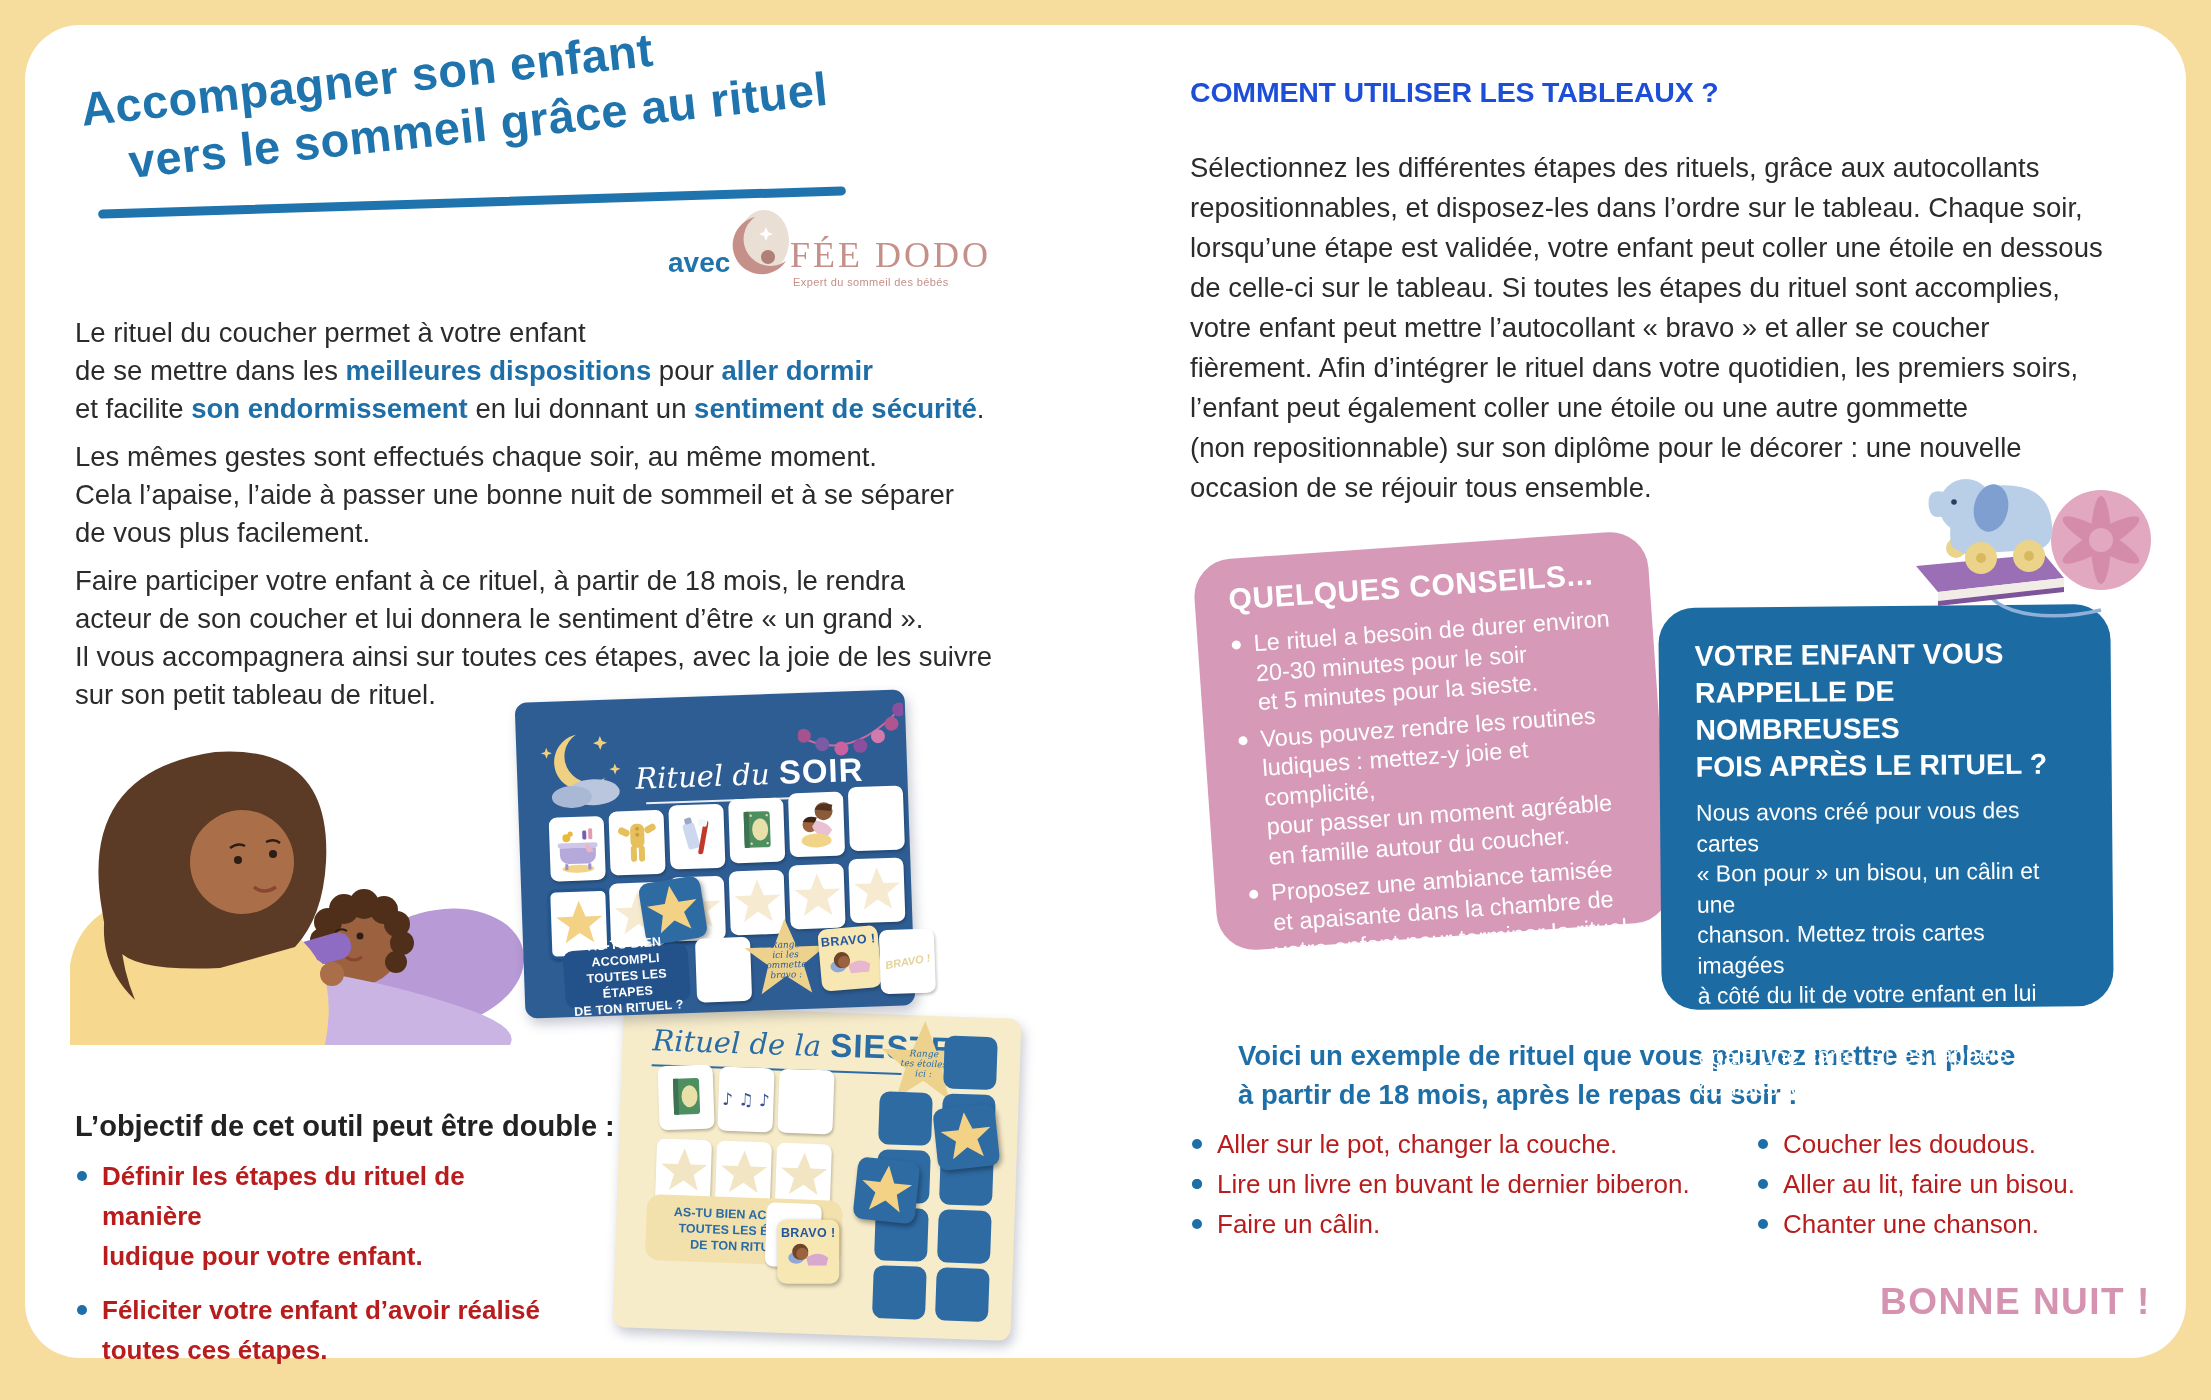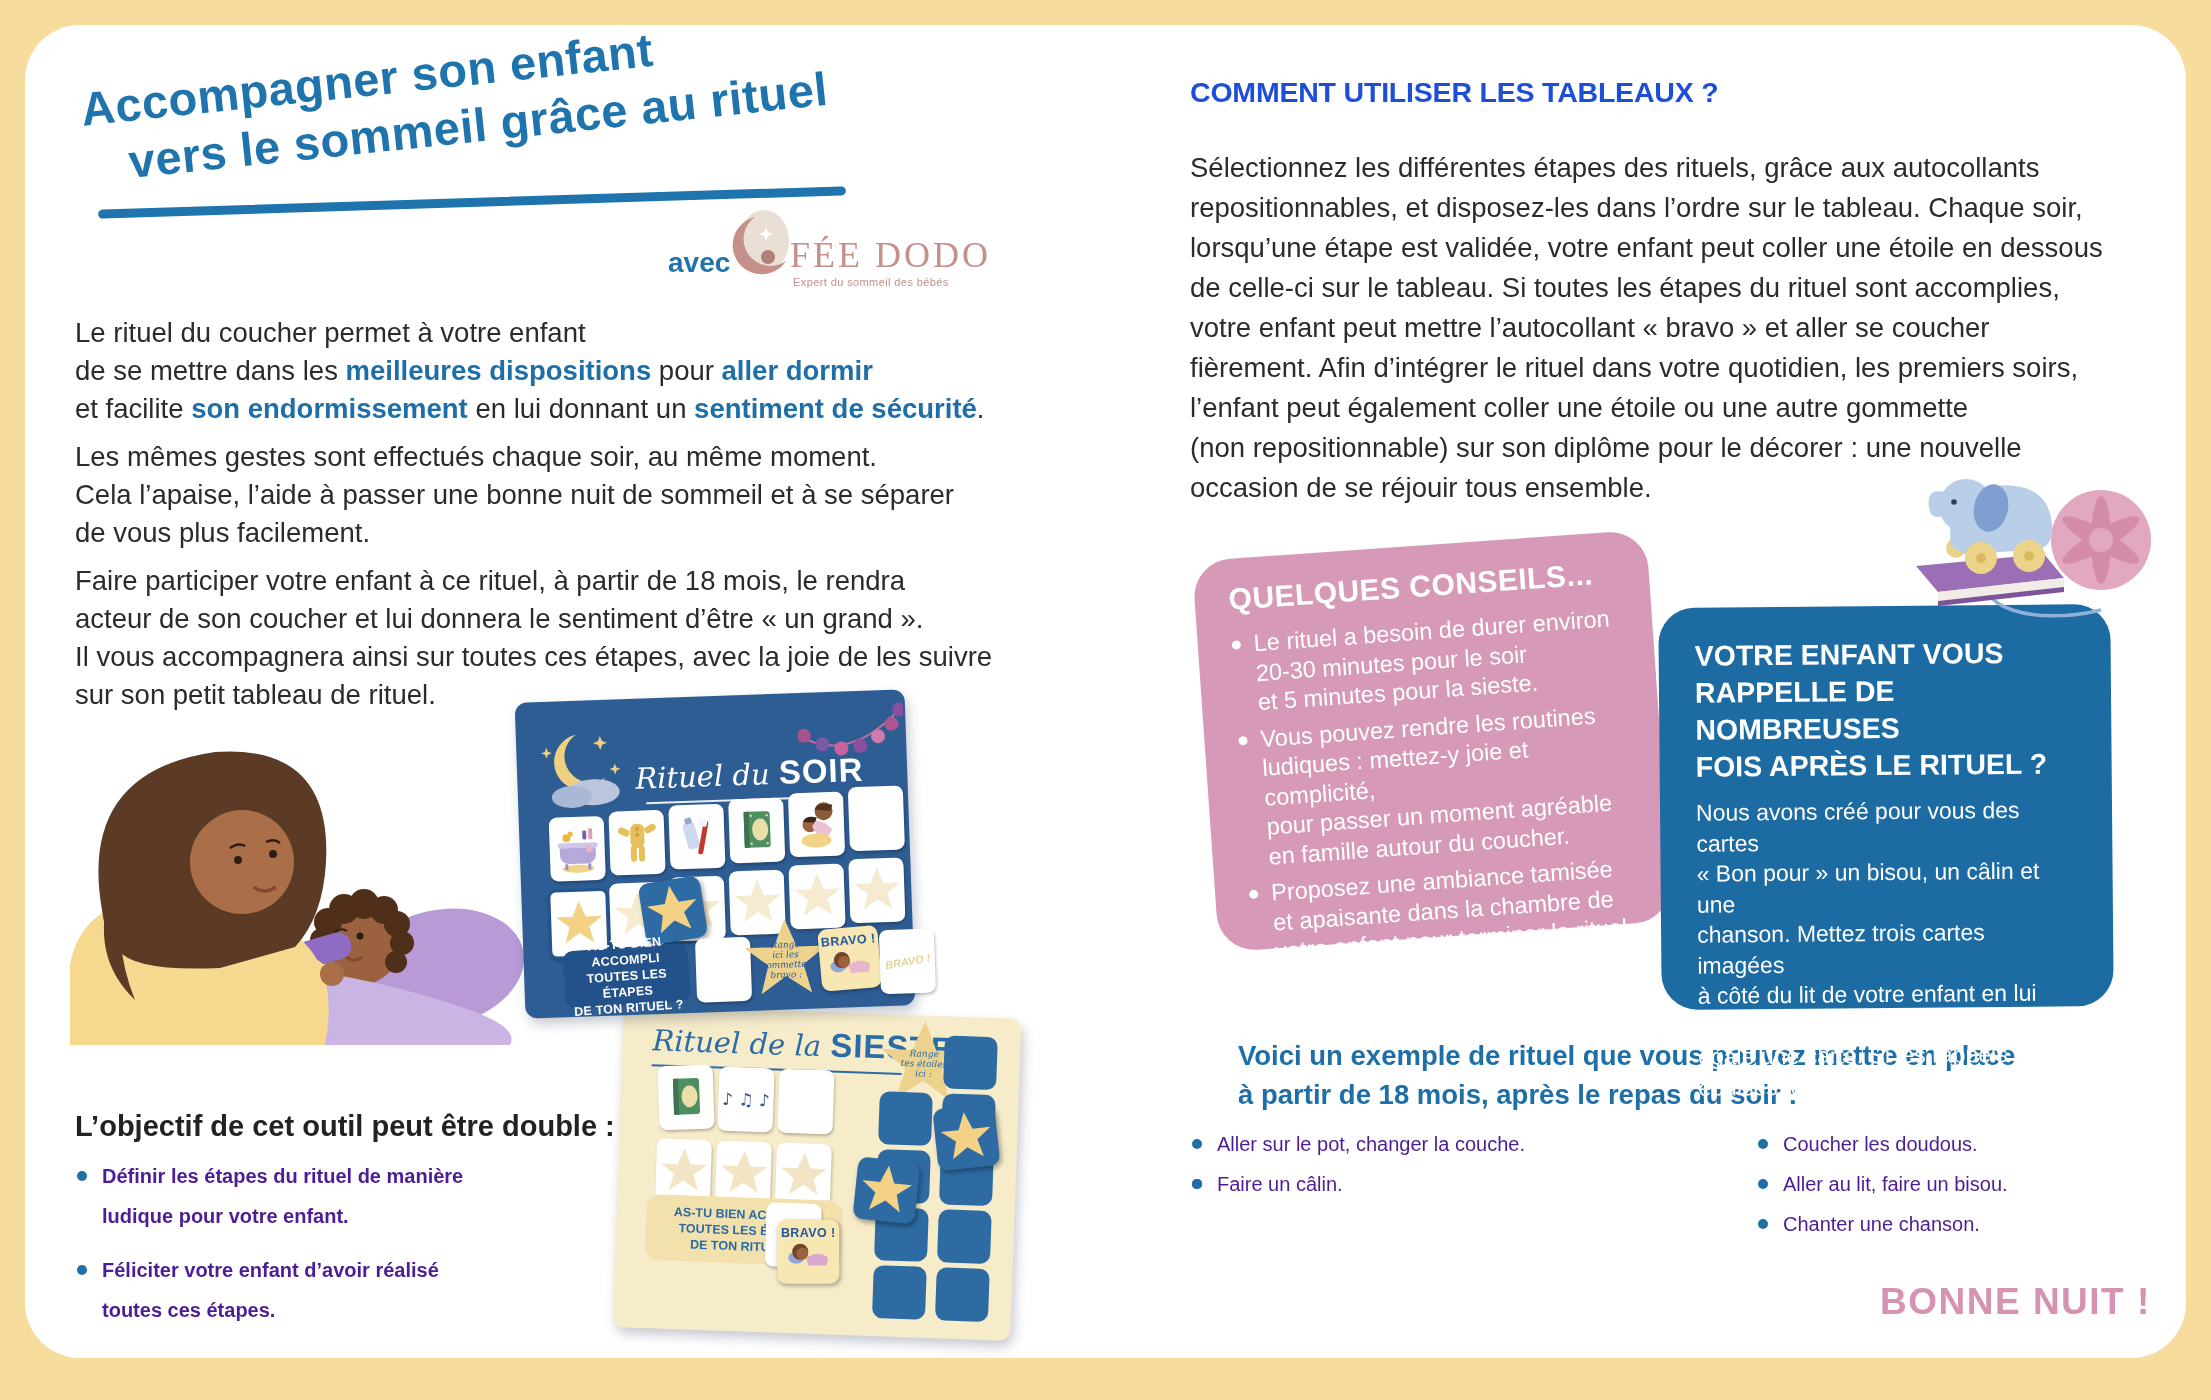--- a/index.html
+++ b/index.html
@@ -32,22 +32,22 @@
     font-size:36px;color:#c59089;letter-spacing:3px;
   }
   .brand-tagline{left:793px;top:276px;font-size:11px;color:#c59089;letter-spacing:.4px;}
   
   .para{left:75px;width:950px;font-size:27.5px;line-height:38px;white-space:pre-line;}
   .p1{top:286px;} .p2{top:410px;} .p3{top:534px;}
   .hl{color:#1e6fa8;font-weight:bold;}
   .objective-heading{left:75px;top:1110px;font-size:29px;font-weight:bold;color:#222;}
   .blist{list-style:none;margin:0;padding:0;}
   .blist li{
-    position:relative;padding-left:27px;font-size:20px;line-height:40px;
-    white-space:pre-line;color:#4c1d95;
+    position:relative;padding-left:27px;font-size:26px;line-height:40px;
+    white-space:pre-line;color:#b91c1c;
   }
   .dot{
     position:absolute;left:2px;top:15px;width:10px;height:10px;border-radius:50%;
     background:#1e6fa8;
   }
   .objective-list{left:75px;top:1156px;width:480px;}
   .objective-list li{margin-bottom:14px;font-weight:bold;}
   
   .board{border-radius:12px;box-shadow:3px 6px 12px rgba(50,60,90,.28);}
   .soir-board{
@@ -494,21 +494,21 @@
   <circle cx="133" cy="108" r="16" fill="#ecd38a"></circle>
     <circle cx="133" cy="108" r="5" fill="#d9b960"></circle>
 </svg>
 
 <div class="abs example-heading">Voici un exemple de rituel que vous pouvez mettre en place
 à partir de 18 mois, après le repas du soir :</div>
 
 <ul class="abs blist example-col1">
   <li><span class="dot"></span><span>Aller sur le pot, changer la couche.</span></li>
   <li><span class="dot"></span></li>
-  <li><span class="dot"></span></li>
+  <li><span class="dot"></span><span>Lire un livre en buvant le dernier biberon.</span></li>
   <li><span class="dot"></span><span>Faire un câlin.</span></li>
 </ul>
 
 <ul class="abs blist example-col2">
   <li><span class="dot"></span><span>Coucher les doudous.</span></li>
   <li><span class="dot"></span><span>Aller au lit, faire un bisou.</span></li>
   <li><span class="dot"></span><span>Chanter une chanson.</span></li>
 </ul>
 
 <div class="abs goodnight">BONNE NUIT !</div>

